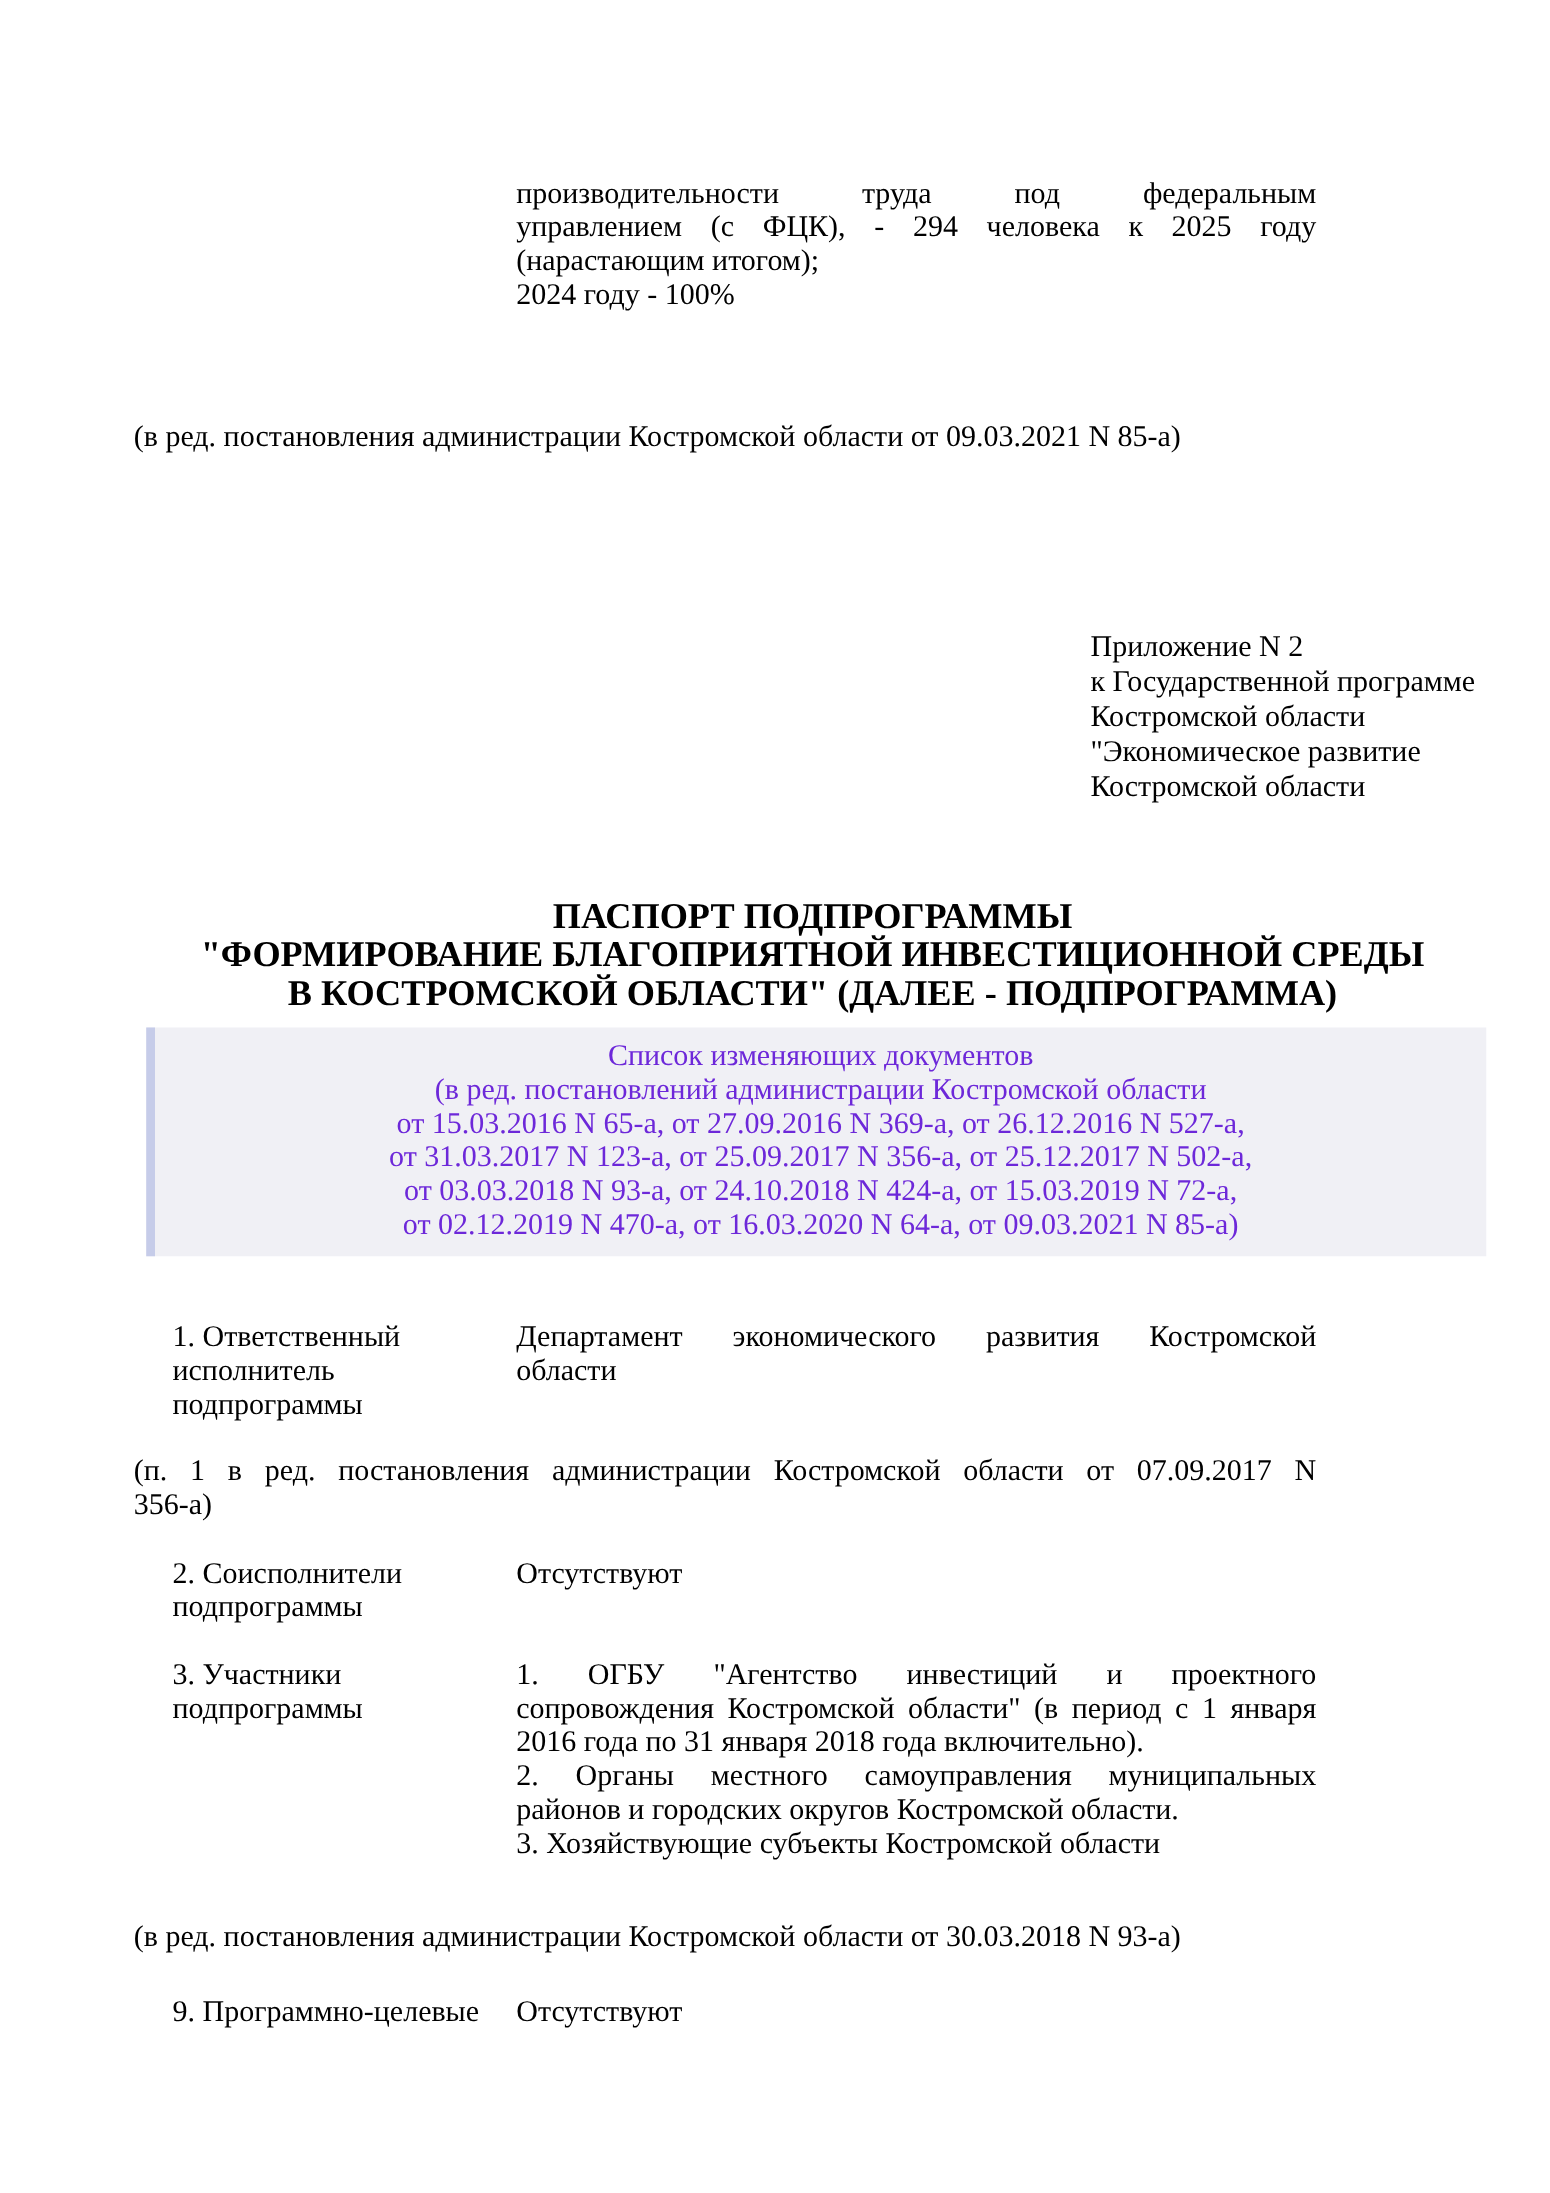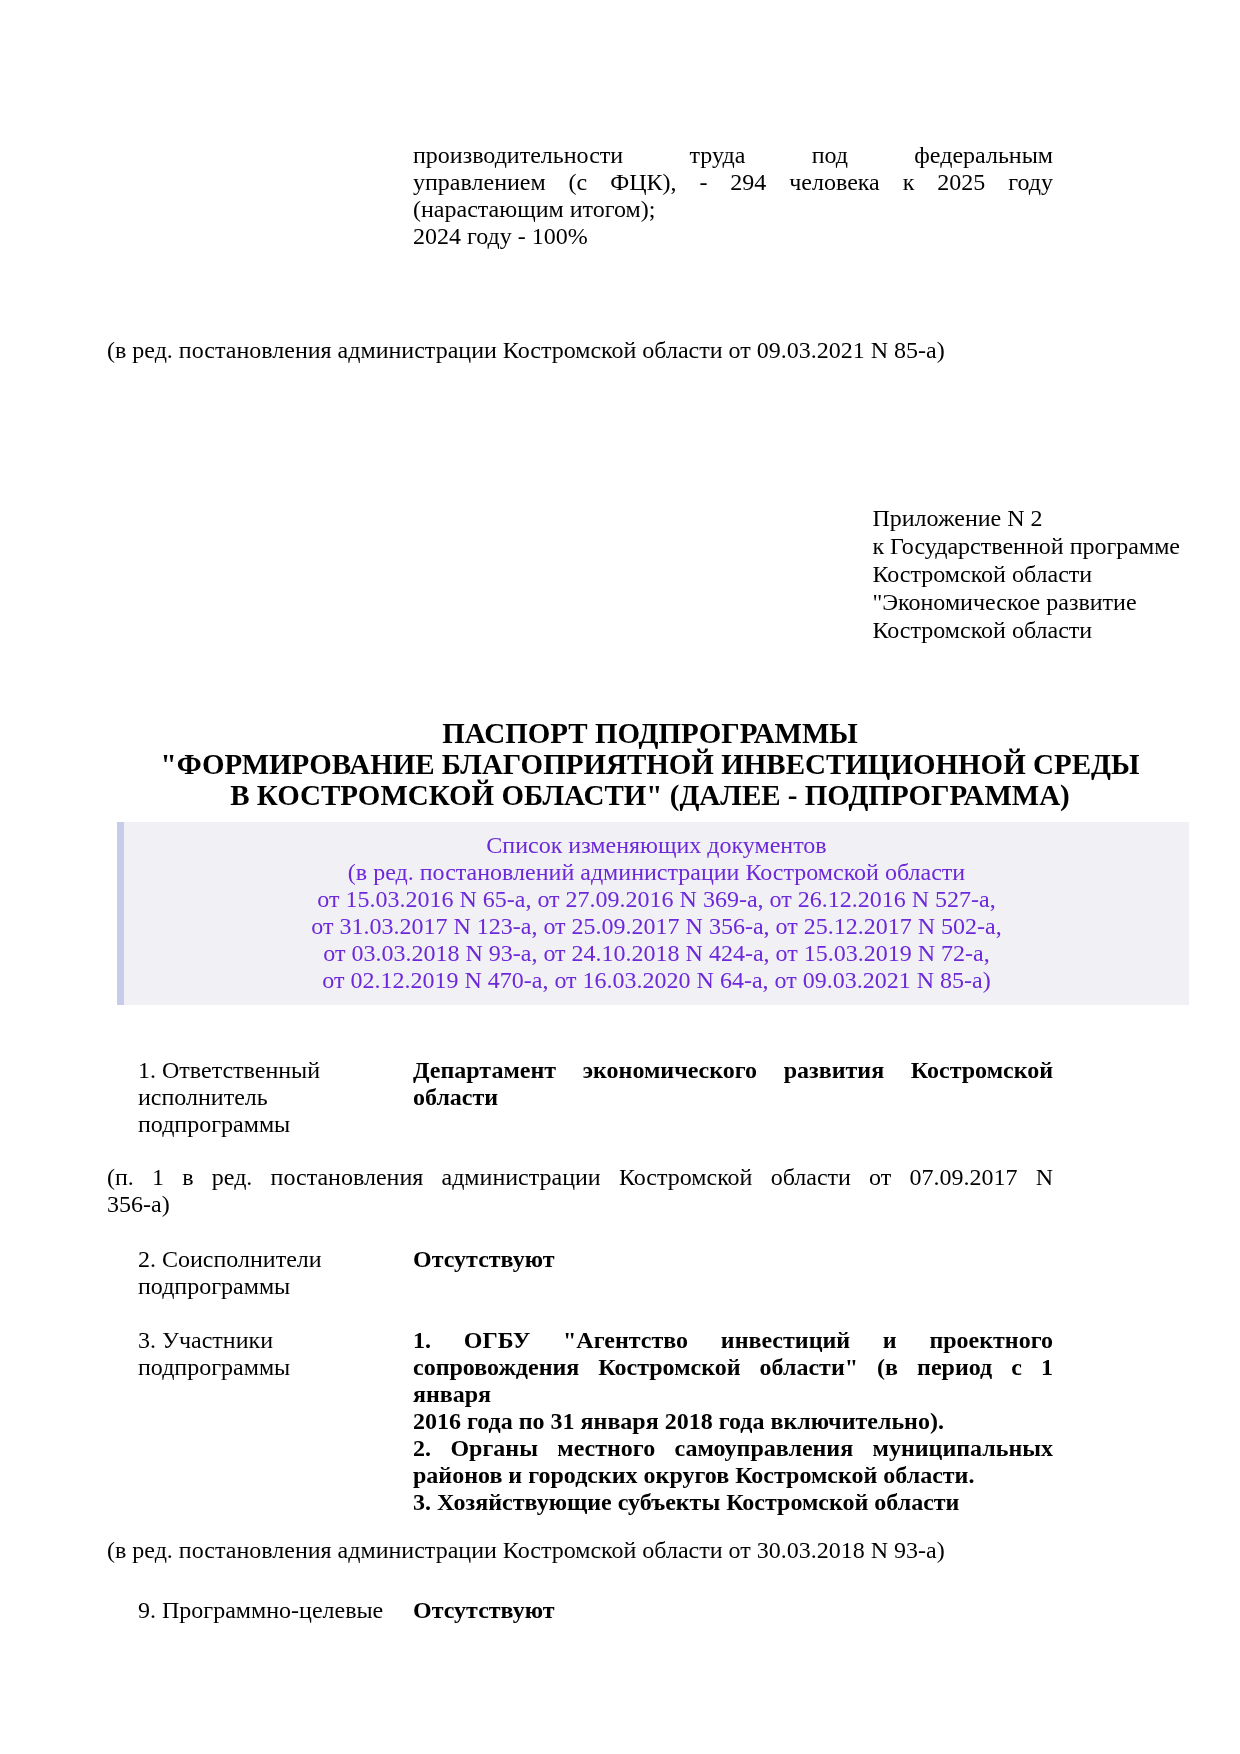--- a/index.html
+++ b/index.html
@@ -29,21 +29,21 @@
   .infobox {
     left: 117px; top: 822px; width: 1072px;
     background: #f0f0f5;
     border-left: 7px solid #c6cce9;
     color: #6d28d9;
     text-align: center;
     padding: 10px 0 11px 0;
     box-sizing: border-box;
   }
   .row-label { left: 118px; width: 295px; margin-left: 20px; }
-  .row-value { left: 413px; width: 640px; font-weight: bold; }
+  .row-value { left: 413px; width: 640px; }
   .note2     { left: 107px; top: 1164px; width: 946px; }
   .note3     { left: 107px; top: 1537px; width: 946px; }
 
   .r1 { top: 1057px; }
   .r2 { top: 1246px; }
   .r3 { top: 1327px; }
   .r4 { top: 1597px; }
 </style>
 </head>
 <body>

